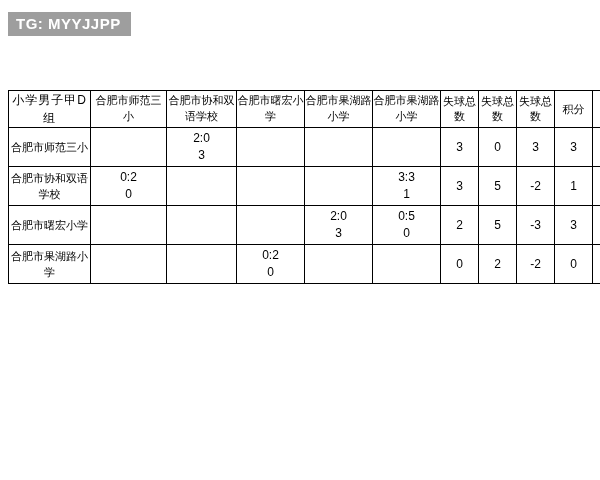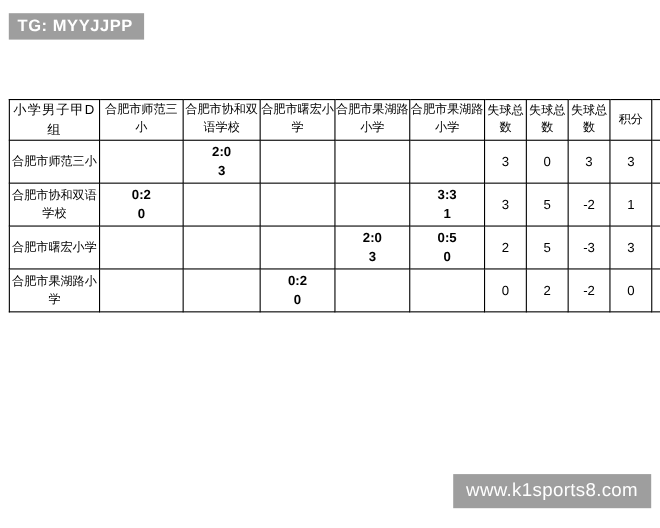--- a/index.html
+++ b/index.html
@@ -92,21 +92,20 @@
     text-align: center;
   }
   .score-cell {
     font-size: 12px;
     line-height: 1.45;
     padding: 3px 2px;
     height: 38px;
   }
   .score-cell .top, .score-cell .bot {
     display: block;
-    font-weight: bold;
   }
   .stat-cell {
     font-size: 12px;
     padding: 3px 2px;
   }
   .red { color: #e03030; }
   
 </style>
 </head>
 <body>
@@ -260,15 +259,14 @@
           <td class="stat-cell">2</td>
           <td class="stat-cell">-2</td>
           <td class="stat-cell">0</td>
           <td class="stat-cell">5</td>
         </tr>
 
       </tbody>
     </table>
   </div>
 
-  <div class="watermark">www.k1sports8.com</div>
 
 </div>
 
 </body></html>

